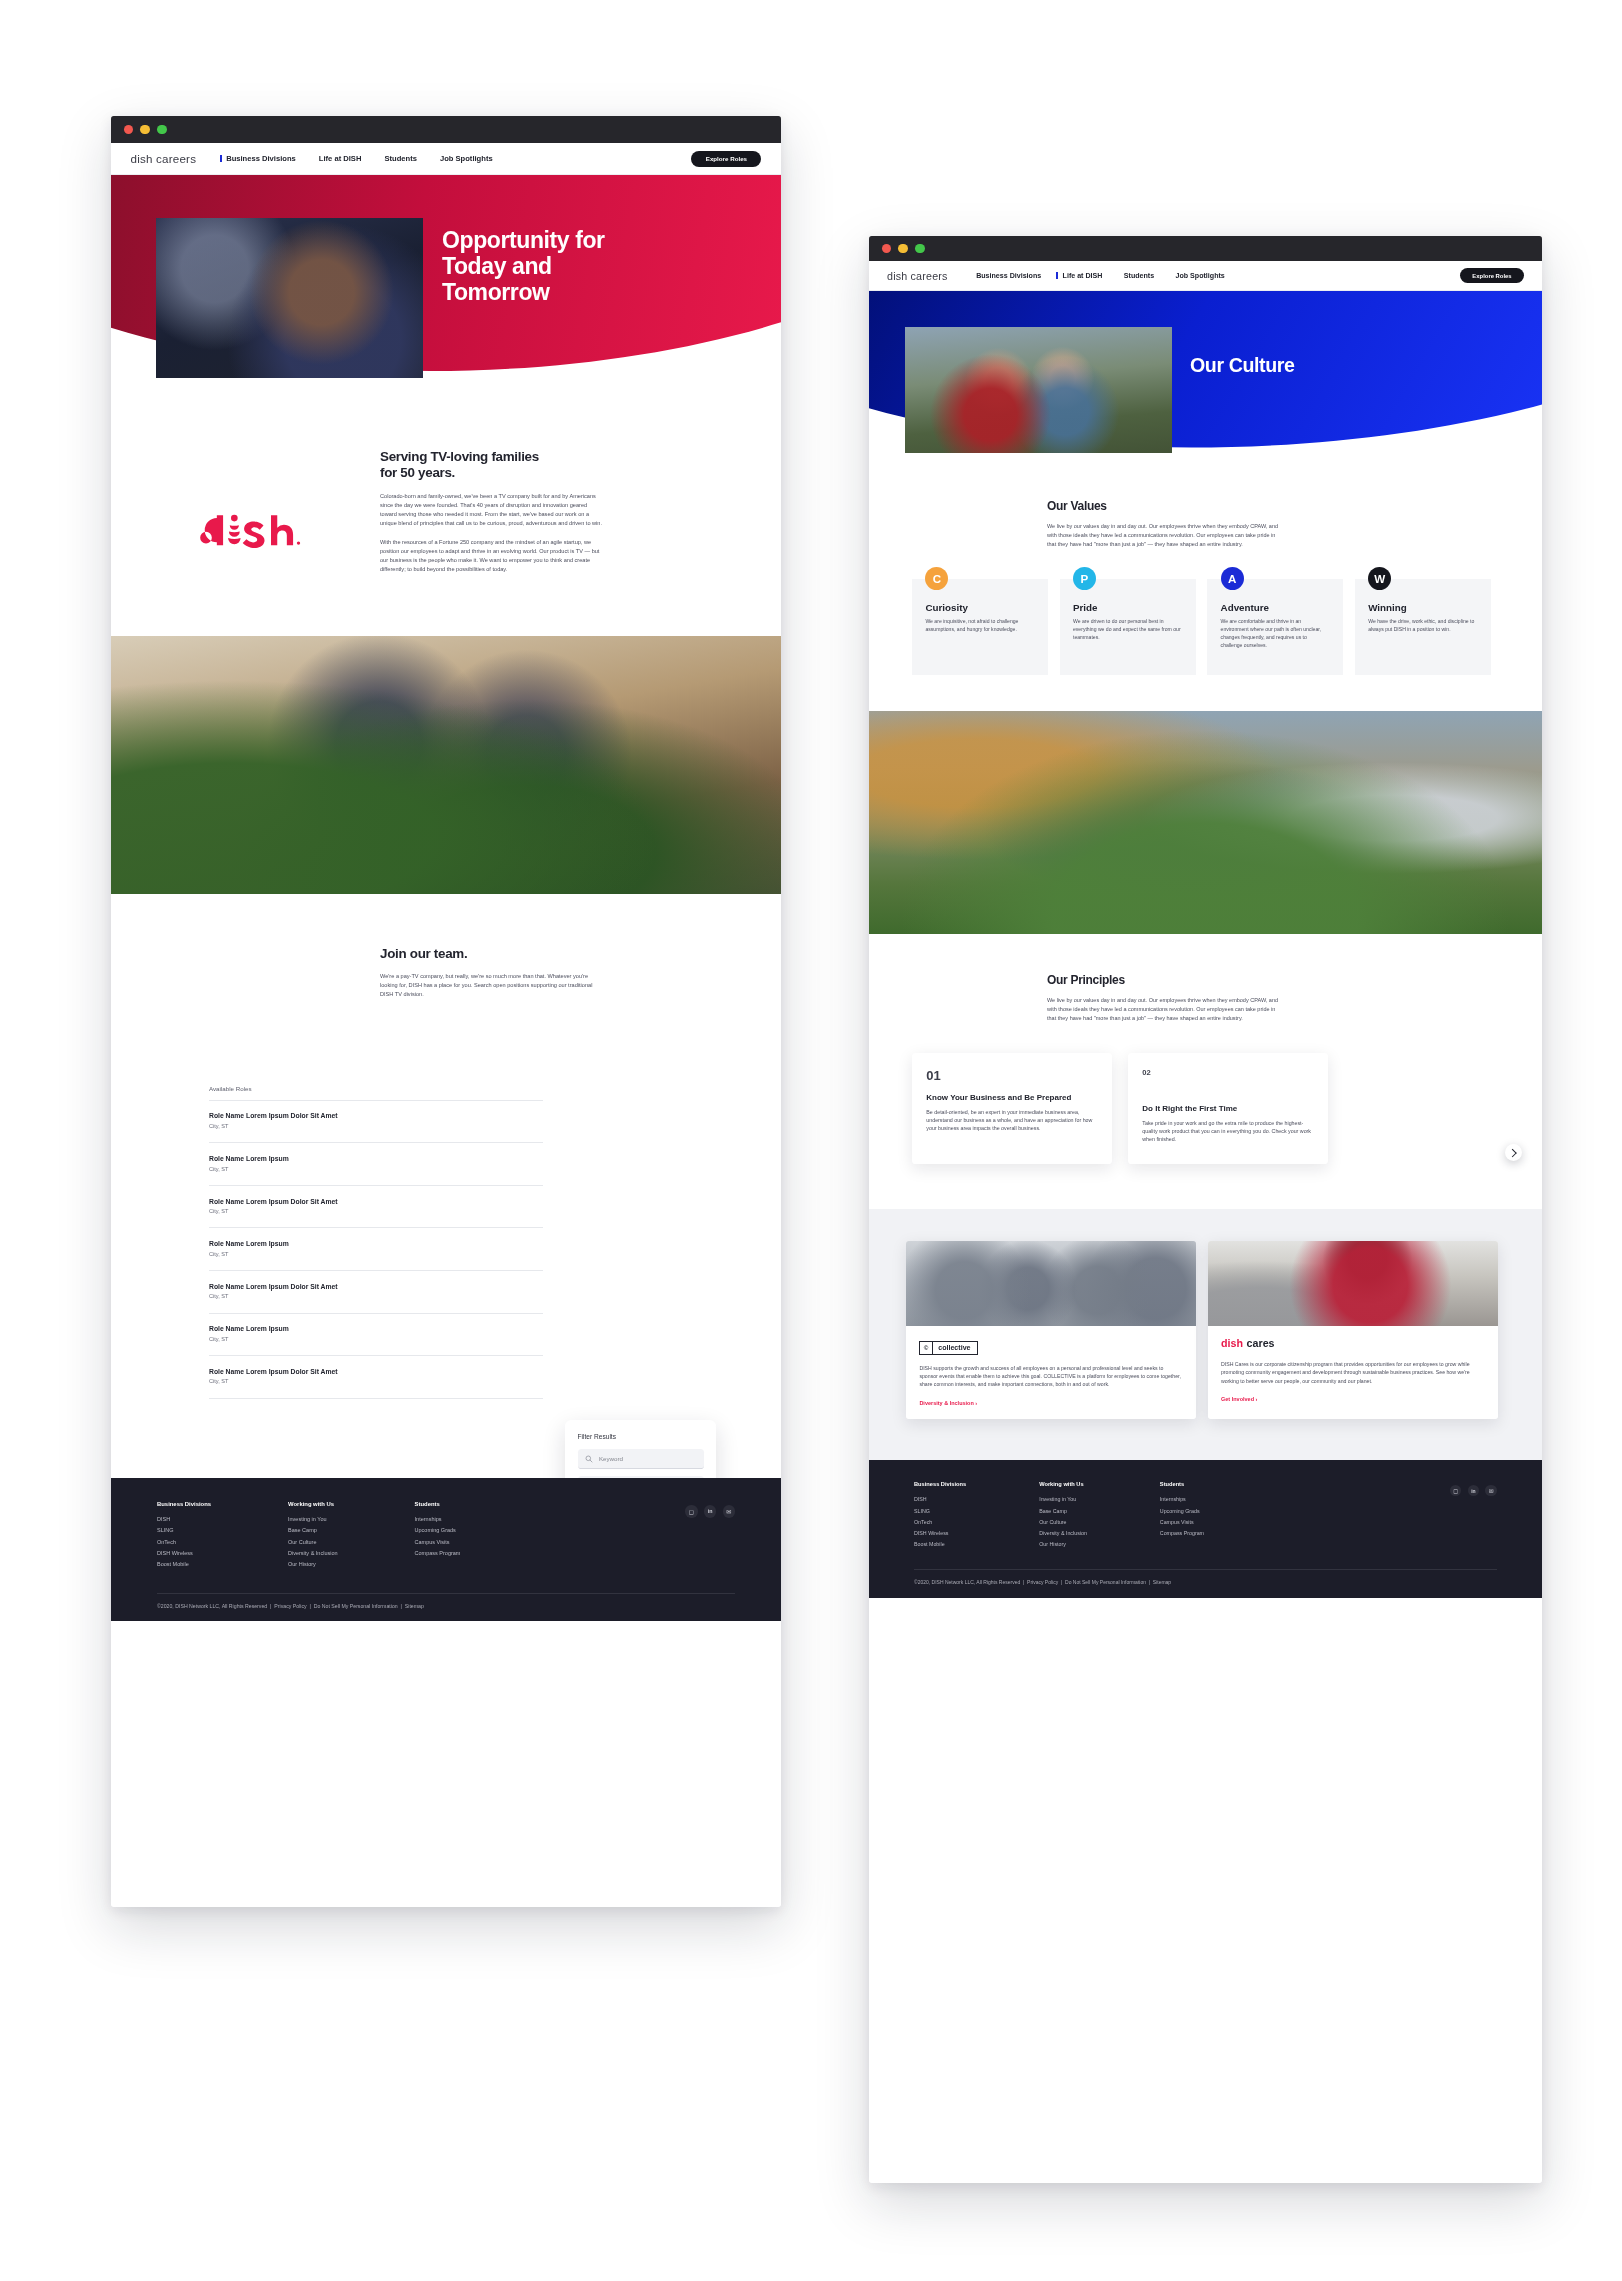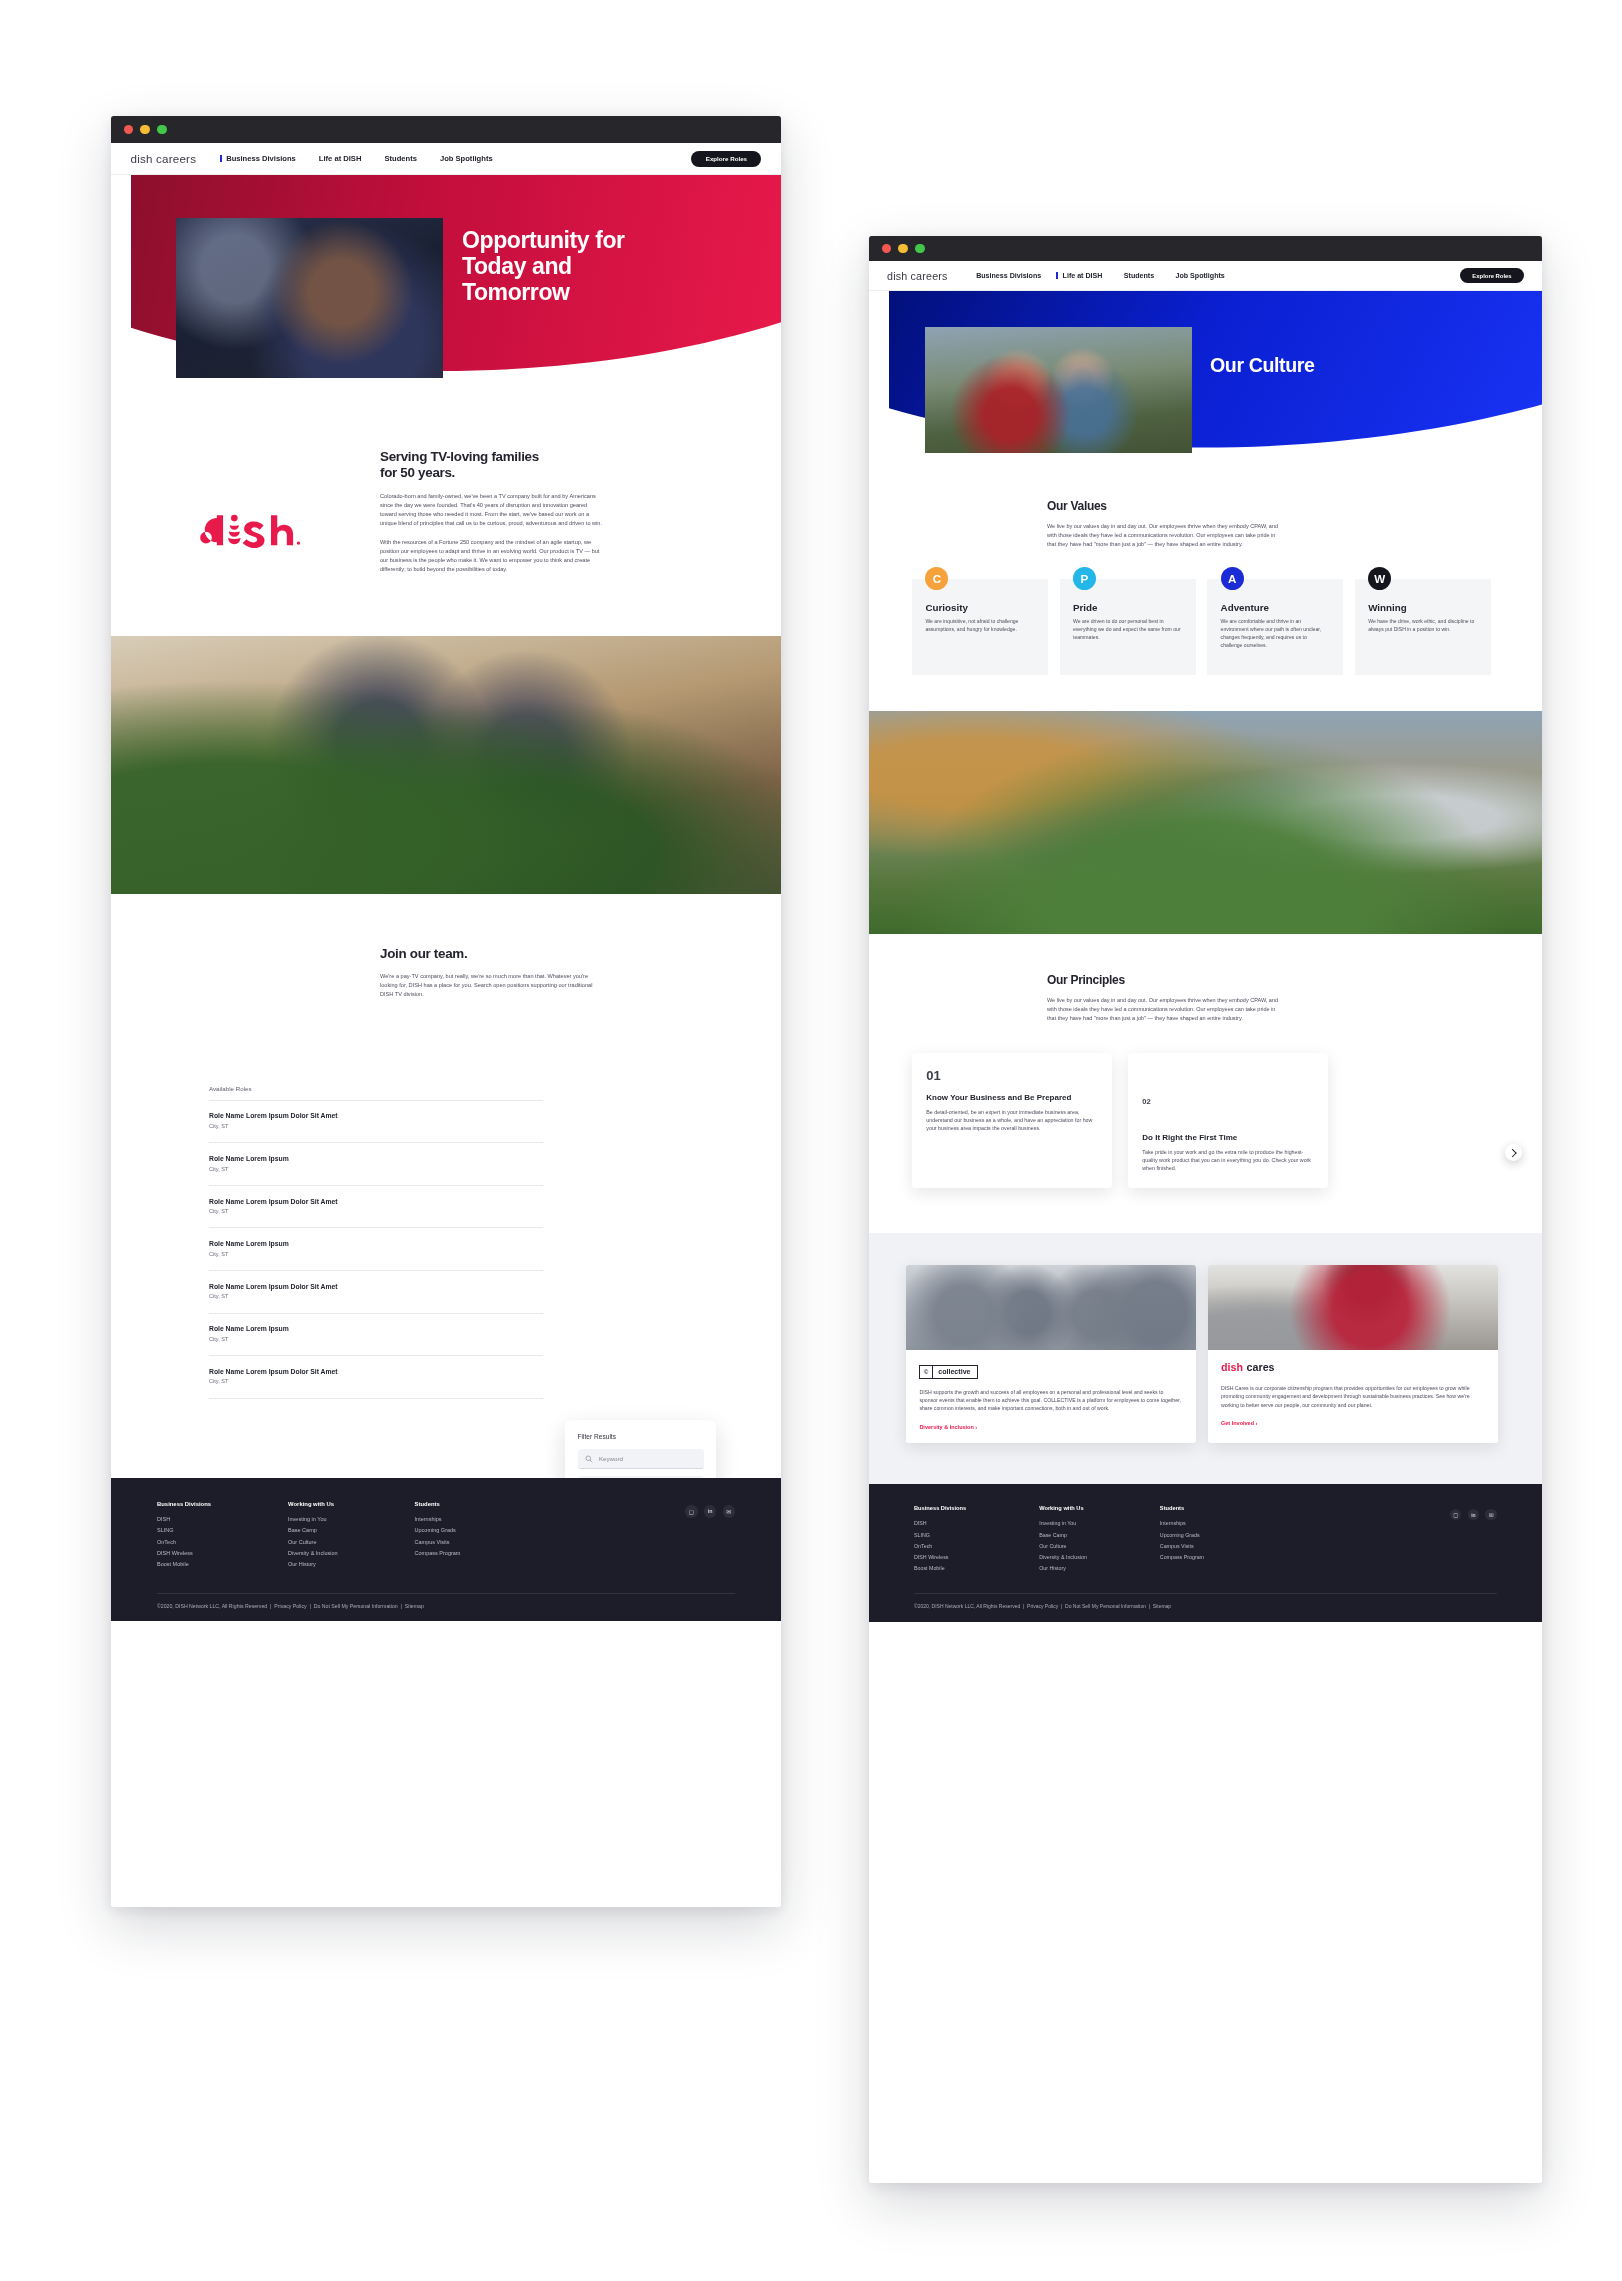--- a/index.html
+++ b/index.html
@@ -65,21 +65,21 @@
     background: #15161d;
     color: #fff;
     font-weight: bold;
     border-radius: 890px;
     display: flex; align-items: center; justify-content: center;
     white-space: nowrap;
     cursor: pointer;
   }
 
   
-  .hero { position: relative; overflow: hidden; margin-left: 20px; }
+  .hero { position: relative; overflow: hidden; }
   .hero-red { background: linear-gradient(100deg,#8c0f2c 0%, #c30e3c 45%, #e8194b 100%); }
   .hero-blue { background: linear-gradient(120deg,#02107a 0%, #0a1fd0 45%, #1933f5 100%); }
   .hero-curve {
     position: absolute; left: 0; right: 0; bottom: -0.9px;
     width: 100%;
   }
   .hero-img {
     position: absolute;
     overflow: hidden;
     background: #2d3040;
@@ -463,21 +463,21 @@
     <div class="h2" style="font-size:12px;">Our Principles</div>
     <p class="body" style="font-size:5.5px; width:239px; margin-top:9px;">We live by our values day in and day out. Our employees thrive when they embody CPAW, and with those ideals they have led a communications revolution. Our employees can take pride in that they have had "more than just a job" — they have shaped an entire industry.</p>
 
     <div style="display:flex; gap:16px; margin:30px 0 0 -135px;">
       <div class="prin-card" style="width:200px; min-height:111px; padding:15px 14.3px;">
         <div class="prin-num" style="font-size:13px;">01</div>
         <div class="prin-title" style="font-size:8px; margin-top:9.8px;">Know Your Business and Be Prepared</div>
         <div class="prin-desc" style="font-size:5.3px; margin-top:6.2px;">Be detail-oriented, be an expert in your immediate business area, understand our business as a whole, and have an appreciation for how your business area impacts the overall business.</div>
       </div>
       <div class="prin-card" style="width:200px; min-height:111px; padding:15px 14.3px;">
-        <div class="prin-num" style="font-size:7.6px;margin-top:29px;">02</div>
+        <div class="prin-num" style="font-size:7.6px;">02</div>
         <div class="prin-title" style="font-size:8px; margin-top:27px;">Do It Right the First Time</div>
         <div class="prin-desc" style="font-size:5.3px; margin-top:6.2px;">Take pride in your work and go the extra mile to produce the highest-quality work product that you can in everything you do. Check your work when finished.</div>
       </div>
     </div>
     <div class="carousel-next" style="right:19.6px; top:210px; width:17px; height:17px;"></div>
   </div>
 
   <div class="band-gray" style="margin-top:45px; padding:32px 37px 41px 37px;">
     <div style="display:flex; gap:11.6px;">
 

